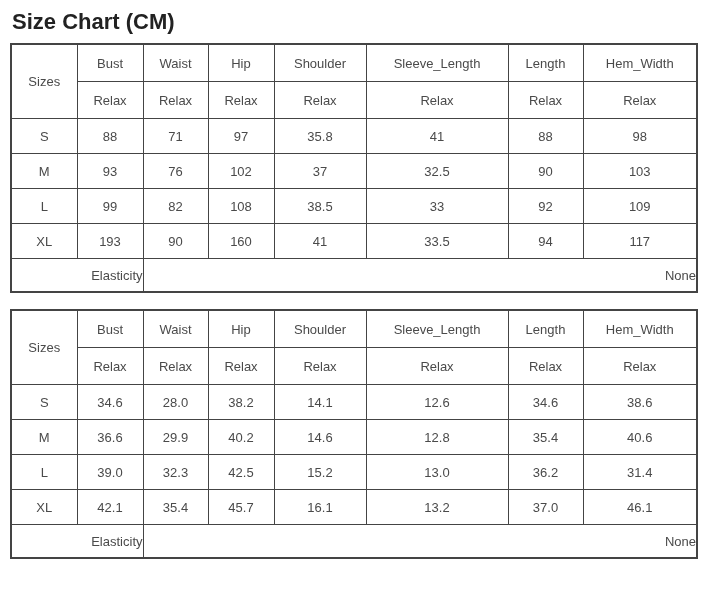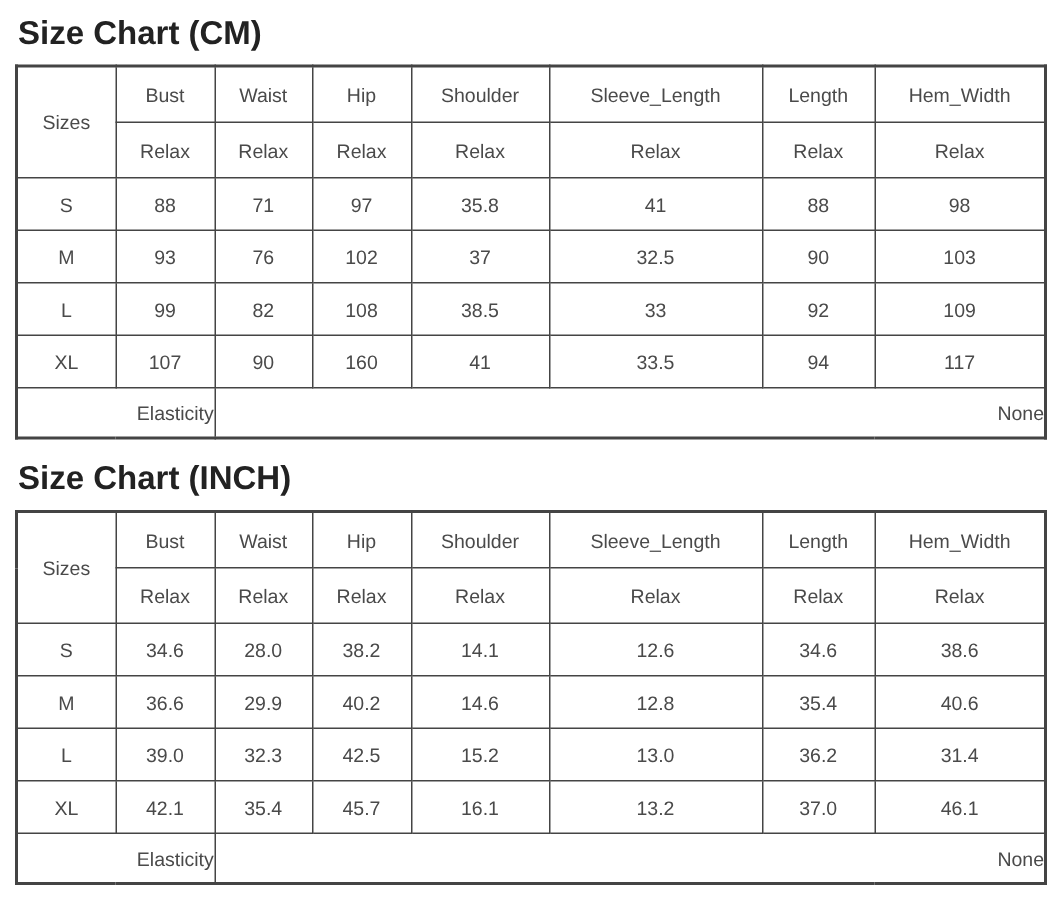--- a/index.html
+++ b/index.html
@@ -108,38 +108,37 @@
           <td>99</td>
           <td>82</td>
           <td>108</td>
           <td>38.5</td>
           <td>33</td>
           <td>92</td>
           <td>109</td>
         </tr>
         <tr class="row-data">
           <td>XL</td>
-          <td>107</td>
+          <td>193</td>
           <td>90</td>
           <td>160</td>
           <td>41</td>
           <td>33.5</td>
           <td>94</td>
           <td>117</td>
         </tr>
         <tr class="row-foot">
           <td colspan="2">Elasticity</td>
           <td colspan="6">None</td>
         </tr>
       </tbody>
     </table>
   </section>
 
   <section>
-    <h2 class="chart-title">Size Chart (INCH)</h2>
     <table class="size-table">
       <colgroup>
         <col style="width:66px">
           <col style="width:66px">
           <col style="width:65px">
           <col style="width:66px">
         <col style="width:92px">
           <col style="width:142px">
           <col style="width:75px">
           <col style="width:114px">

